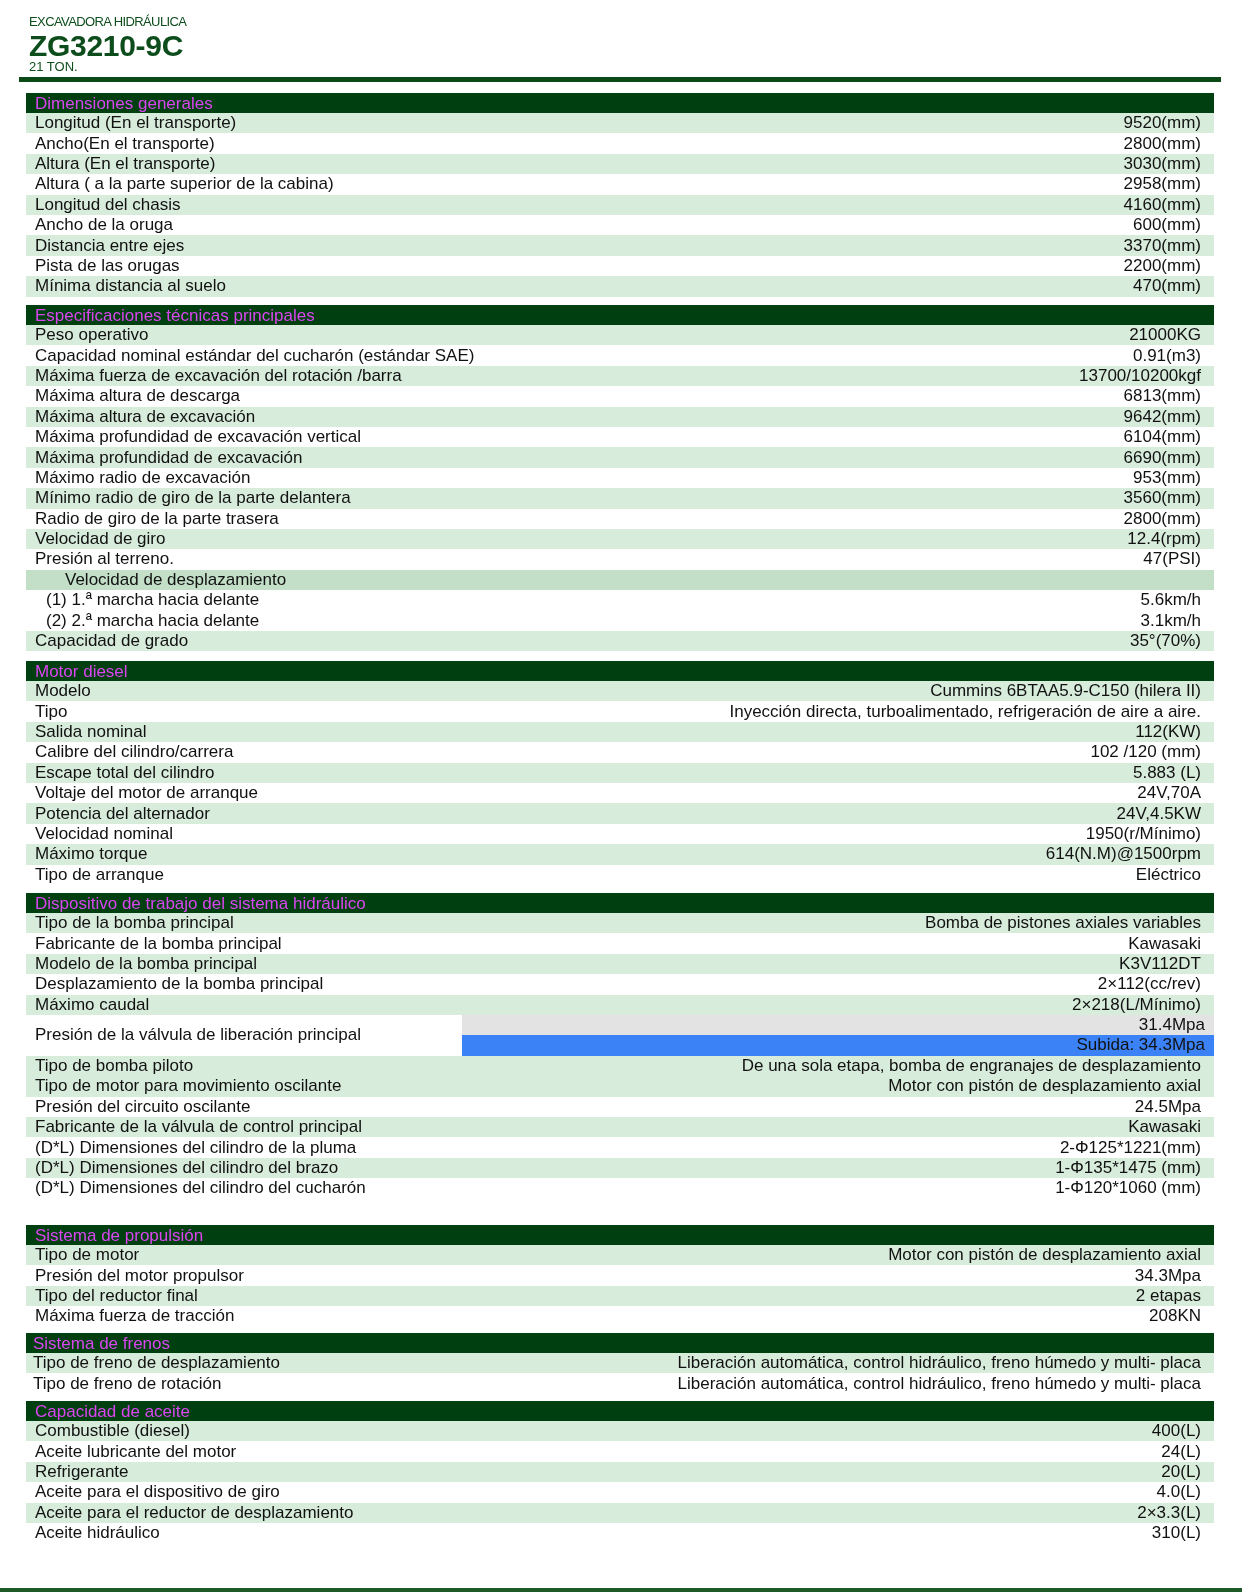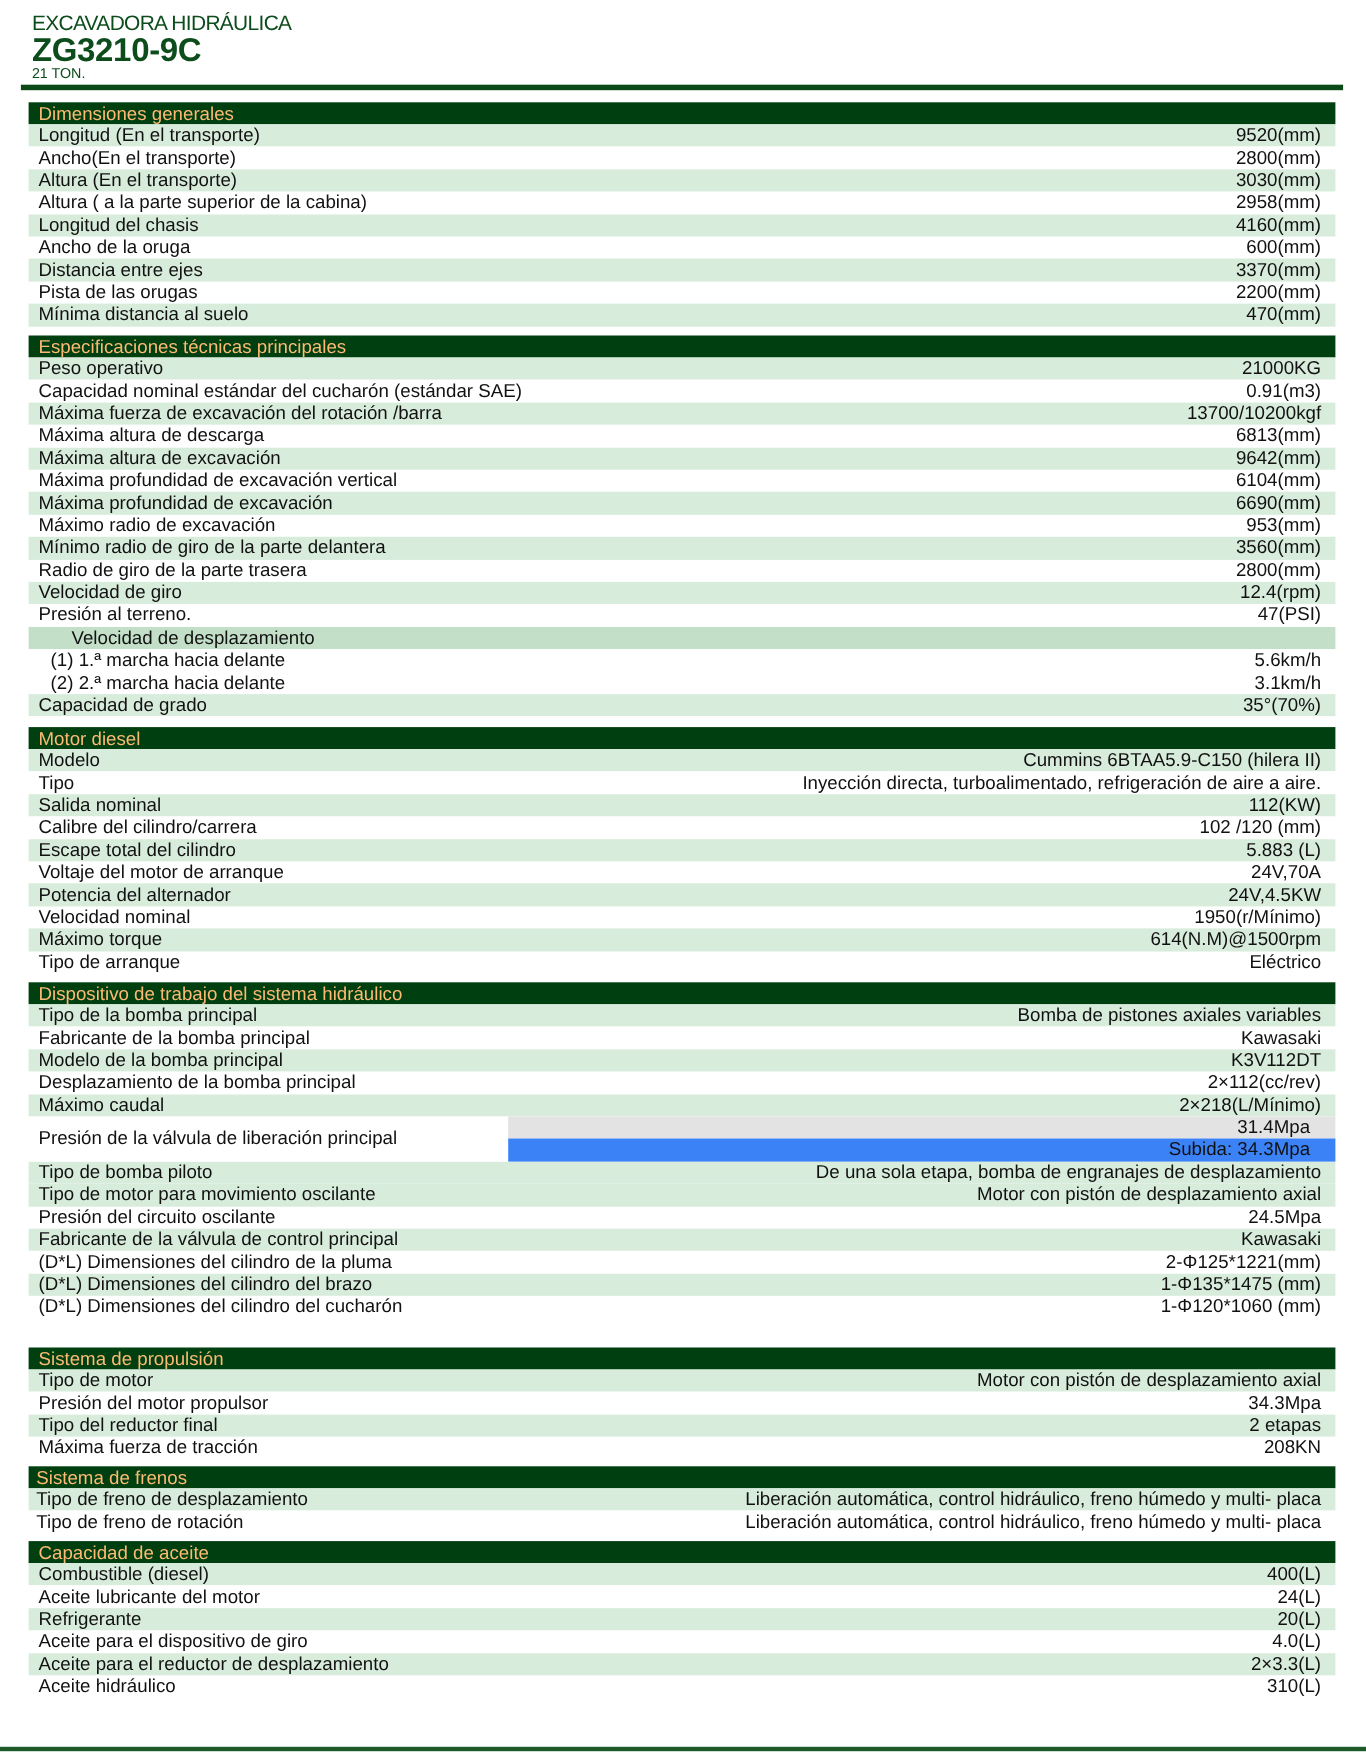--- a/index.html
+++ b/index.html
@@ -1,45 +1,45 @@
 <!DOCTYPE html>
 <html><head>
 <meta charset="utf-8">
 <style>
   html, body { margin: 0; padding: 0; background: #ffffff; }
   body {
     width: 1242px; height: 1595px; position: relative; overflow: hidden;
     font-family: "Liberation Sans", sans-serif; color: #111111;
   }
   .hdr { position: absolute; left: 29px; top: 12px; color: #0d4d1c; }
-  .hdr .kind { font-size: 19px; line-height: 20px; letter-spacing: -0.6px; }
+  .hdr .kind { font-size: 13px; line-height: 20px; letter-spacing: -0.6px; }
   .hdr .model { font-size: 30px; font-weight: bold; line-height: 28px; letter-spacing: -0.3px; }
   .hdr .ton { font-size: 13px; line-height: 14px; color: #0d4d1c; }
   .top-rule { position: absolute; left: 19px; top: 77px; width: 1202px; height: 5px; background: #0b4a16; }
   .bottom-rule { position: absolute; left: 0; top: 1588px; width: 1242px; height: 4px; background: #1d5a28; }
 
   .sec { position: absolute; left: 26px; width: 1188px; }
   .sec-title {
-    height: 20px; background: #003f0f; color: #fdba74;
+    height: 20px; background: #003f0f; color: #d946ef;
     font-size: 17px; line-height: 21px; padding-left: 9px; box-sizing: border-box;
   }
   .row {
     height: 20.4px; display: flex; justify-content: space-between; align-items: center;
     font-size: 17px; line-height: 20px; padding: 0 13px 0 9px; box-sizing: border-box; white-space: nowrap;
   }
   .row.alt { background: #d8ecdb; }
   .row.sub { background: #c3dfc8; padding-left: 39px; }
   .row.indent .lbl { padding-left: 11px; }
   .row .val { text-align: right; }
   .sec.shifted .sec-title, .sec.shifted .row { padding-left: 7px; }
 
   .row.split { height: 40.8px; padding: 0; align-items: stretch; }
   .row.split .lbl { padding-left: 9px; display: flex; align-items: center; width: 427px; background: #fff; }
   .row.split .vals { flex: 1; display: flex; flex-direction: column; }
-  .row.split .vals div { flex: 1; text-align: right; padding-right: 23px; line-height: 20.4px; }
+  .row.split .vals div { flex: 1; text-align: right; padding-right: 9px; line-height: 20.4px; }
   .row.split .vals .v1 { background: #e3e3e3; }
   .row.split .vals .v2 { background: #3b82f6; }
 </style>
 </head>
 <body>
 
 <div class="hdr">
   <div class="kind">EXCAVADORA HIDRÁULICA</div>
   <div class="model">ZG3210-9C</div>
   <div class="ton">21 TON.</div>

